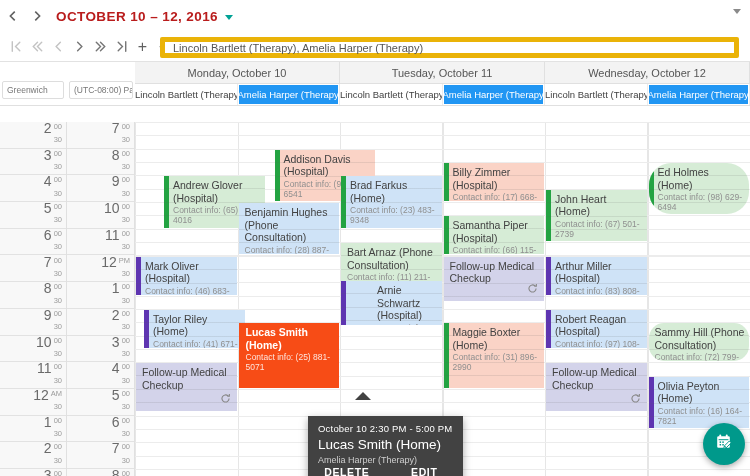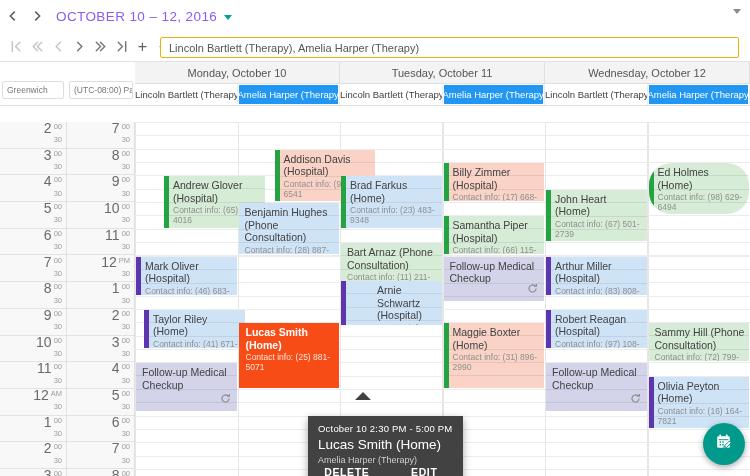--- a/index.html
+++ b/index.html
@@ -5,29 +5,29 @@
   html,body{margin:0;padding:0}
   body{
     width:750px;height:476px;overflow:hidden;position:relative;background:#fff;
     font-family:"Liberation Sans","DejaVu Sans",sans-serif;color:#333;
     -webkit-font-smoothing:antialiased;
   }
 
   
   #titlebar{position:absolute;left:0;top:0;width:750px;height:32px;display:flex;align-items:center;background:#fff}
   .tb-chev{width:22px;height:22px;display:flex;align-items:center;justify-content:center;color:#616161;cursor:pointer;margin-left:2px}
-  #view-title{color:#8b5cf6;font-size:13.5px;font-weight:normal;letter-spacing:.4px;margin-left:8px;cursor:pointer}
+  #view-title{color:#b91c1c;font-size:13.5px;font-weight:bold;letter-spacing:.4px;margin-left:8px;cursor:pointer}
   #title-caret{width:0;height:0;border:4px solid transparent;border-top:5px solid #00a295;margin-left:7px;margin-top:6px;cursor:pointer}
 
   
   #toolbar{position:absolute;left:0;top:32px;width:750px;height:30px;border-bottom:1px solid #e2e2e2;display:flex;align-items:center;padding-left:6px;box-sizing:border-box;background:#fff}
   .nav-icon{width:21px;height:24px;display:flex;align-items:center;justify-content:center;color:#757575;cursor:pointer}
   .nav-icon.disabled{color:#c3c3c3;cursor:default}
   .nav-icon.glyph{font-size:16px;color:#616161;font-weight:normal}
-  #resource-select{position:absolute;left:160px;top:37px;width:579px;height:21px;border:1px solid #eab308;border-radius:2px;background:#fff;display:flex;align-items:center;padding:0 8px;font-size:11px;color:#555;cursor:pointer;box-sizing:border-box}
+  #resource-select{position:absolute;left:160px;top:37px;width:579px;height:21px;border:5px solid #eab308;border-radius:2px;background:#fff;display:flex;align-items:center;padding:0 8px;font-size:11px;color:#555;cursor:pointer;box-sizing:border-box}
   #select-caret{position:absolute;right:9px;top:9px;width:0;height:0;border:4px solid transparent;border-top:5px solid #8a8a8a}
 
   
   #day-header{position:absolute;left:135px;top:62px;width:615px;height:22px;display:flex}
   .day-cell{flex:1;background:#f3f3f3;border-right:1px solid #e0e0e0;border-bottom:1px solid #e0e0e0;font-size:11px;color:#555;text-align:center;line-height:22px;box-sizing:border-box;overflow:hidden;white-space:nowrap}
   #res-header{position:absolute;left:135px;top:84px;width:615px;height:21px;display:flex}
   .res-cell{flex:1;background:#fff;border-right:1px solid #ececec;font-size:9.5px;color:#424242;text-align:center;line-height:21px;box-sizing:border-box;overflow:hidden;white-space:nowrap;cursor:pointer}
   .res-cell.blue{background:#2196f3;color:#fff;box-shadow:inset 0 0 0 1px #fff}
   .tz-box{position:absolute;top:81px;height:18px;border:1px solid #ddd;border-radius:2px;background:#fff;font-size:8.5px;color:#777;display:flex;align-items:center;padding:0 4px;white-space:nowrap;overflow:hidden;box-sizing:border-box}
   #tz-left{left:2px;width:62px}
@@ -510,21 +510,21 @@
       <div class="appt bg-blue" style="left: 546px; width: 100.5px; top: 134.5px; height: 38.05px;">
         <span class="acc acc-purple"></span>
         <div class="t">Arthur Miller (Hospital)</div>
         <div class="c">Contact info: (83) 808-5146</div>
       </div>
       <div class="appt bg-blue" style="left: 546px; width: 100.5px; top: 187.9px; height: 38.05px;">
         <span class="acc acc-purple"></span>
         <div class="t">Robert Reagan (Hospital)</div>
         <div class="c">Contact info: (97) 108-9815</div>
       </div>
-      <div class="appt bg-green no-acc" style="left: 648.5px; width: 100.5px; top: 201.25px; height: 38.05px;">
+      <div class="appt bg-green no-acc" style="left: 648.5px; width: 100.5px; top: 201.25px; height: 38.05px; border-radius: 15px;">
         <div class="t">Sammy Hill (Phone Consultation)</div>
         <div class="c">Contact info: (72) 799-4400</div>
       </div>
       <div class="appt bg-lavender no-acc" style="left: 546px; width: 100.5px; top: 241.3px; height: 48.0625px;">
         <div class="t">Follow-up Medical Checkup</div>
         <span class="recur"><svg width="11" height="11" viewBox="0 0 16 16" fill="none" stroke="currentColor" stroke-width="1.6">
             <path d="M13.2 8a5.2 5.2 0 1 1-1.5-3.7"></path>
             <path d="M13.6 1.6v3h-3"></path>
           </svg></span>
       </div>

